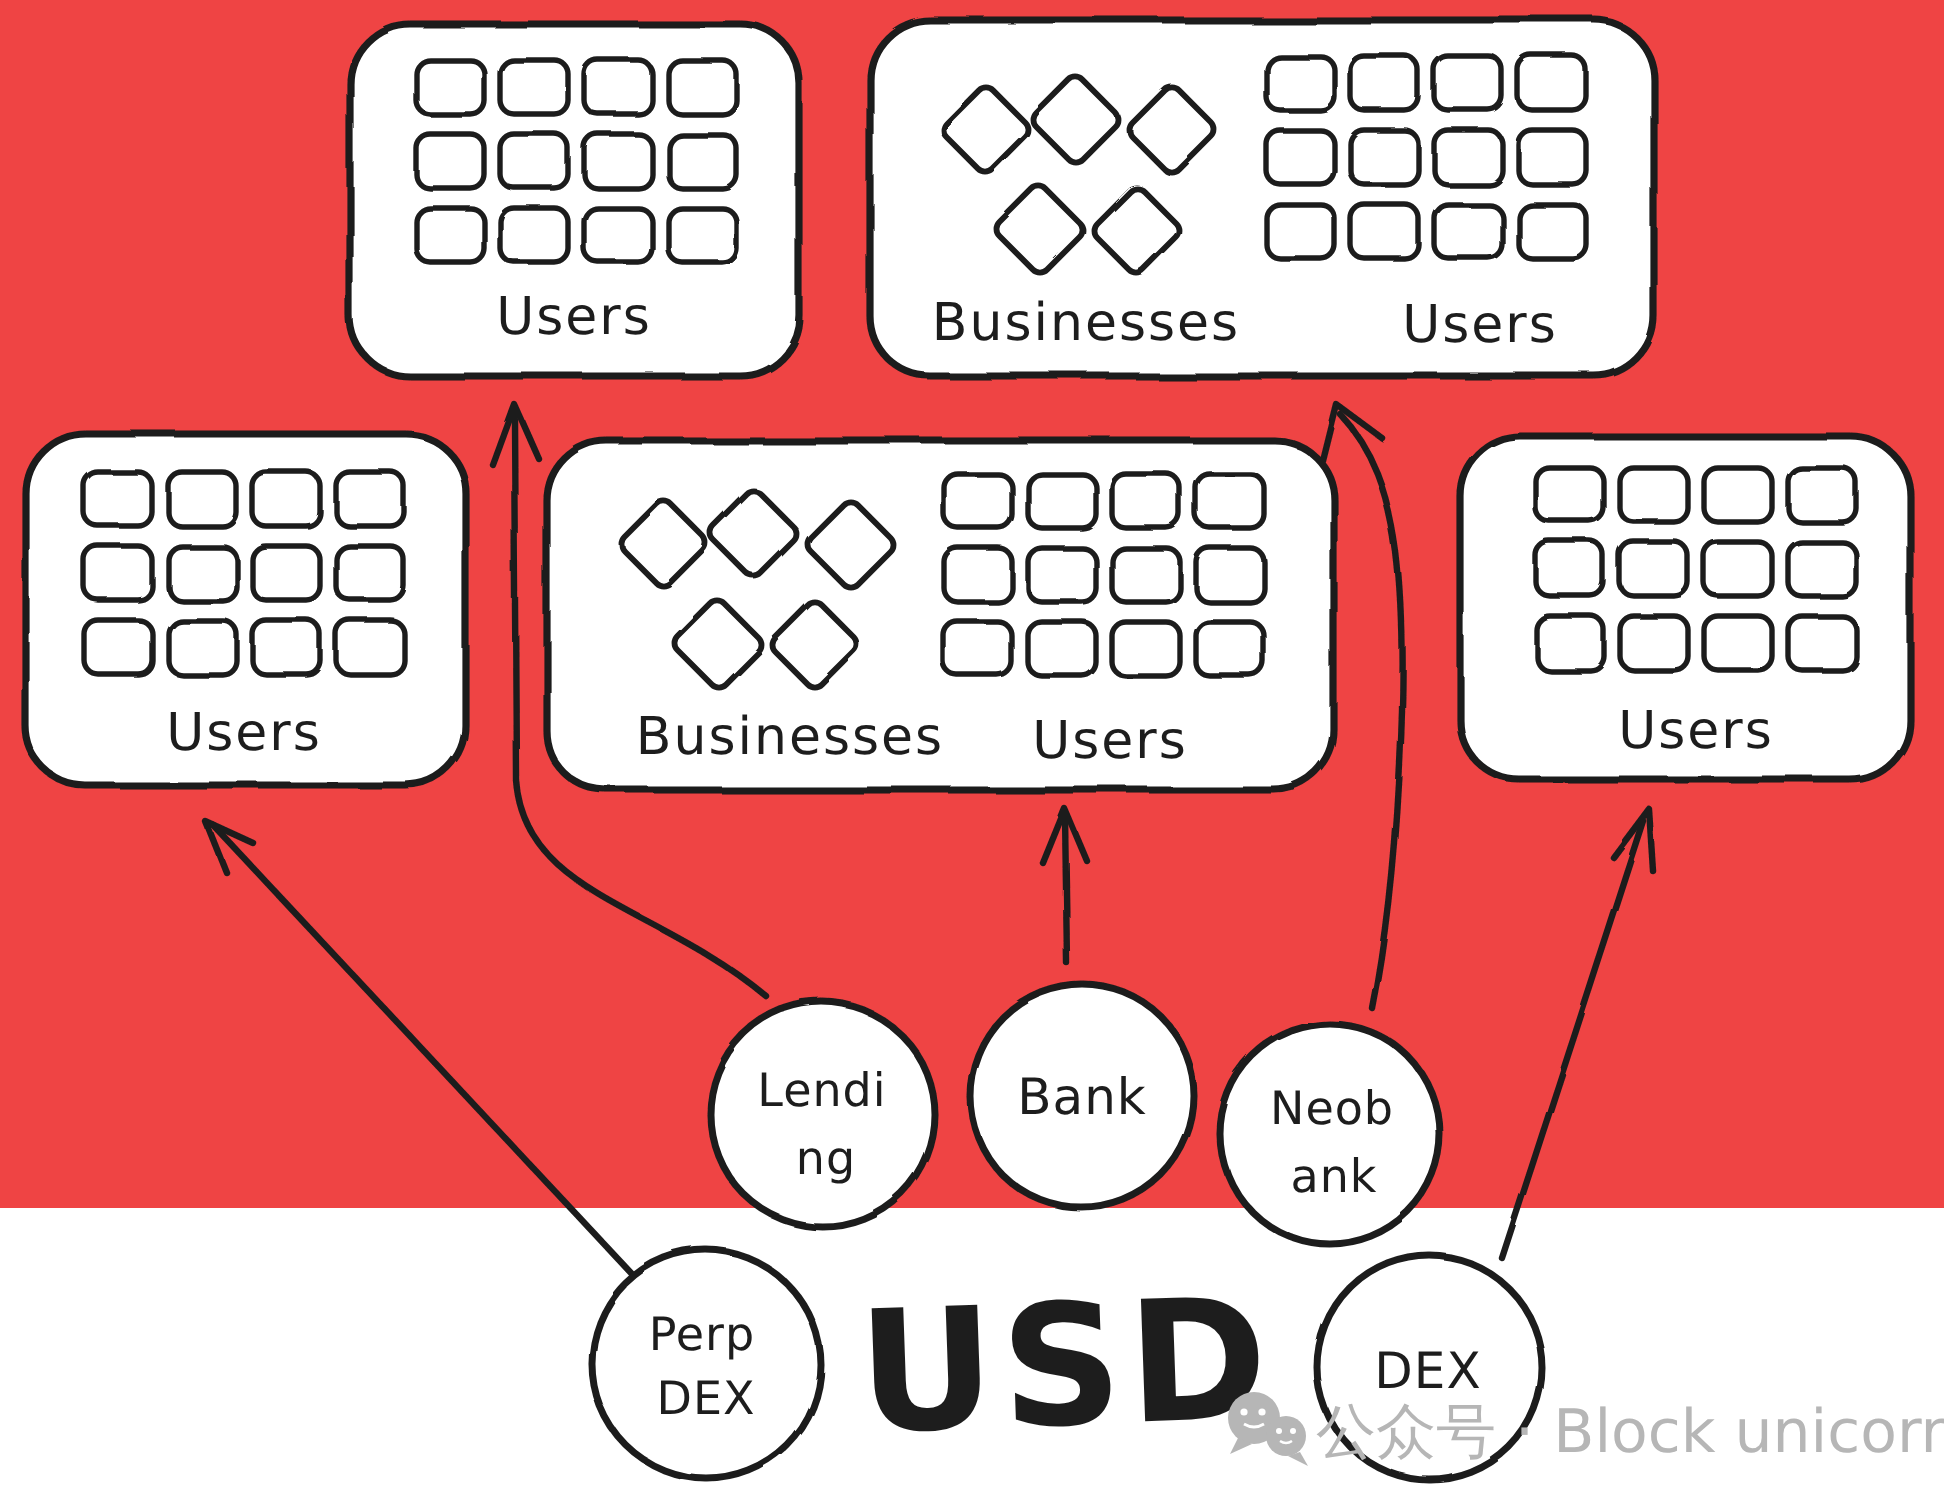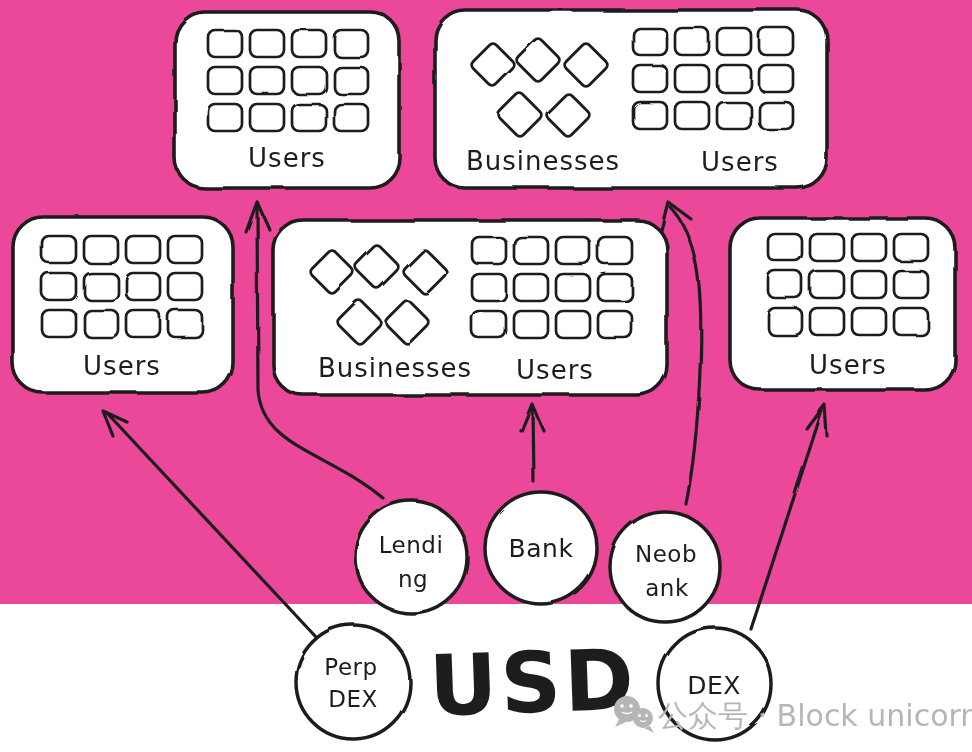--- a/index.html
+++ b/index.html
@@ -8,21 +8,21 @@
     background: #ffffff;
     width: 972px;
     height: 752px;
     overflow: hidden;
     font-family: "DejaVu Sans", sans-serif;
   }
   .stage {
     position: relative;
     width: 972px;
     height: 604px;
-    background: #ec4899;
+    background: #ef4444;
   }
   svg { display: block; }
   .ink-stroke {
     stroke: #1d1d1d;
     fill: none;
     stroke-linecap: round;
     stroke-linejoin: round;
   }
   .box-label {
     font-family: "DejaVu Sans", sans-serif;

